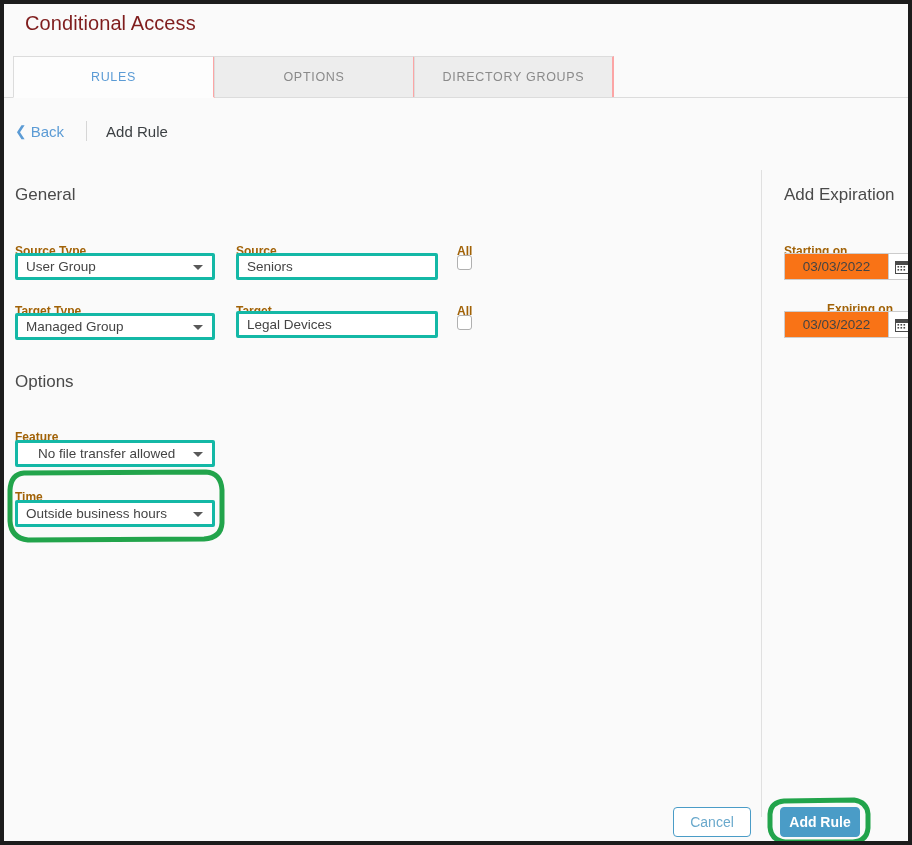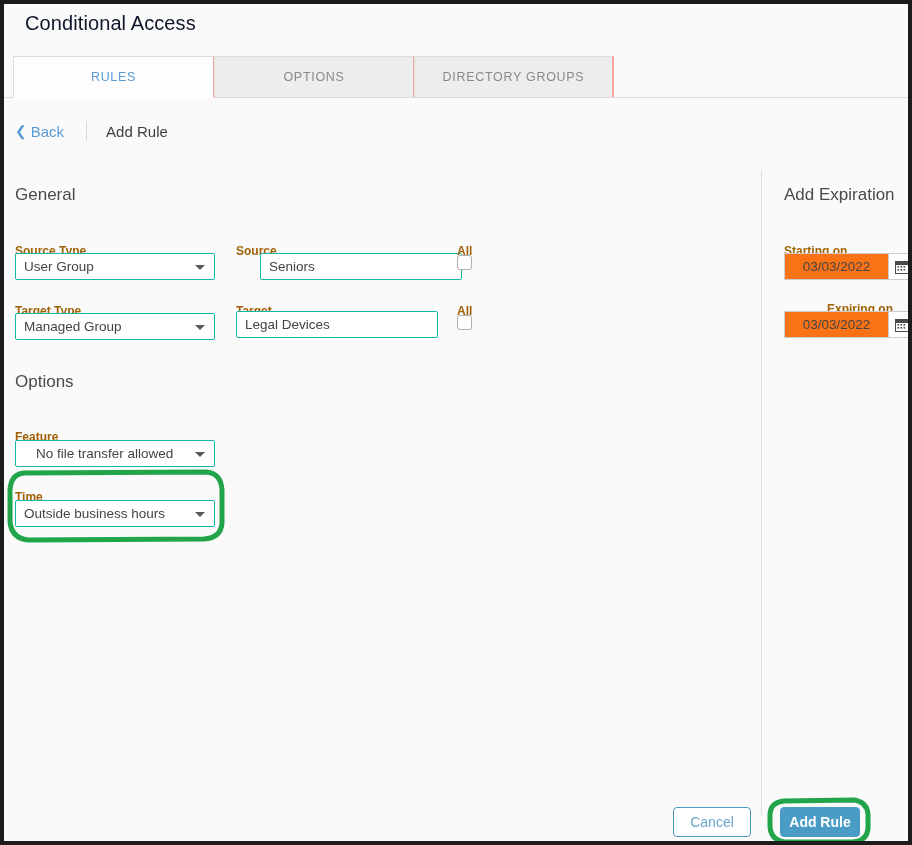--- a/index.html
+++ b/index.html
@@ -24,21 +24,21 @@
     background: #fafafa;
     overflow: hidden;
   }
 
   
   #page-title {
     position: absolute;
     left: 21px;
     top: 8px;
     font-size: 20px;
-    color: #0f172a;
+    color: #7f1d1d;
     font-weight: 400;
     letter-spacing: .1px;
   }
 
   
   #tabstrip {
     position: absolute;
     left: 0;
     top: 52px;
     width: 904px;
@@ -143,21 +143,21 @@
     font-size: 12px;
     font-weight: bold;
     color: #a16207;
     margin-top: 8px;
   }
   .ctl {
     position: absolute;
     box-sizing: border-box;
     height: 27px;
     background: #fff;
-    border: 1px solid #14b8a6;
+    border: 3px solid #14b8a6;
     border-radius: 2px;
     font-size: 13.5px;
     color: #444;
     display: flex;
     align-items: center;
     padding-left: 8px;
     cursor: pointer;
   }
   .ctl.input { cursor: text; }
   .arrow {
@@ -168,21 +168,21 @@
     width: 0; height: 0;
     border-left: 5px solid transparent;
     border-right: 5px solid transparent;
     border-top: 5px solid #595959;
   }
 
   
   #lbl-source-type { left: 11px; top: 84px; }
   #sel-source-type { left: 11px; top: 101px; width: 200px; }
   #lbl-source      { left: 232px; top: 84px; }
-  #inp-source      { left: 232px; top: 101px; width: 202px; margin-left: 24px; }
+  #inp-source      { left: 232px; top: 101px; width: 202px; }
   #lbl-all-1       { left: 453px; top: 84px; }
   #cb-all-1        { left: 453px; top: 103px; }
 
   #lbl-target-type { left: 11px; top: 144px; }
   #sel-target-type { left: 11px; top: 161px; width: 200px; }
   #lbl-target      { left: 232px; top: 144px; }
   #inp-target      { left: 232px; top: 159px; width: 202px; }
   #lbl-all-2       { left: 453px; top: 144px; }
   #cb-all-2        { left: 453px; top: 163px; }
 

